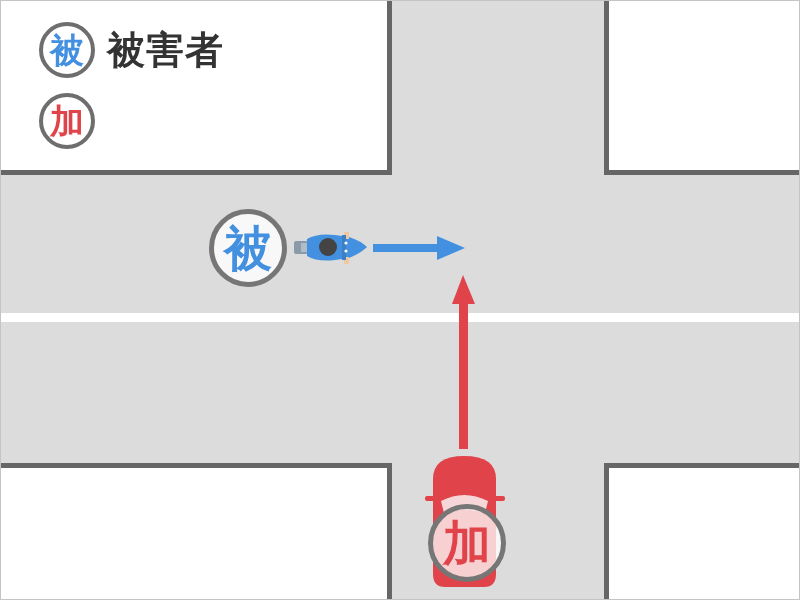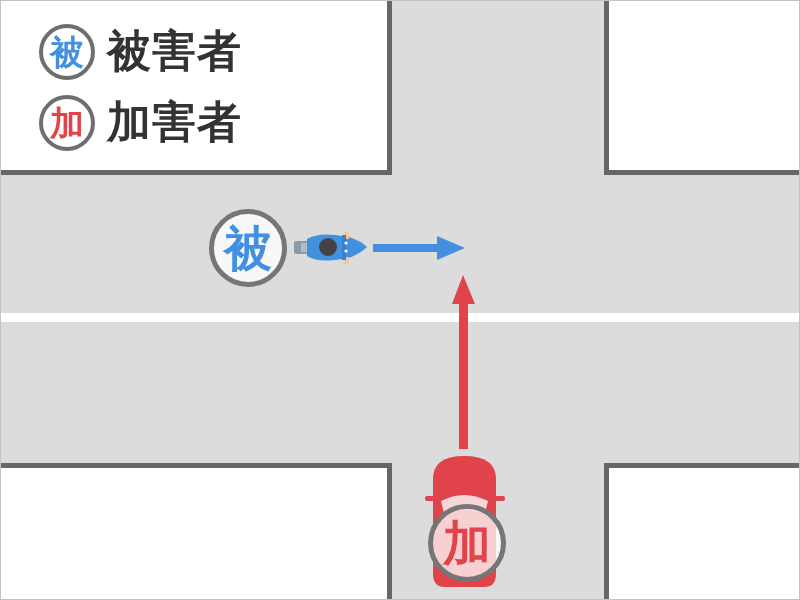--- a/index.html
+++ b/index.html
@@ -7,21 +7,21 @@
   .canvas { position:relative; width:800px; height:600px; background:#dcdcdc; box-sizing:border-box; border:1px solid #c4c4c4; overflow:hidden; }
   .block { position:absolute; background:#ffffff; box-sizing:border-box; }
   .b-tl { left:0; top:0; width:391px; height:174px; border-right:5px solid #666; border-bottom:5px solid #666; }
   .b-tr { left:603px; top:0; width:197px; height:174px; border-left:5px solid #666; border-bottom:5px solid #666; }
   .b-bl { left:0; top:462px; width:391px; height:138px; border-right:5px solid #666; border-top:5px solid #666; }
   .b-br { left:603px; top:462px; width:197px; height:138px; border-left:5px solid #666; border-top:5px solid #666; }
   .centerline { position:absolute; left:0; top:312px; width:800px; height:9px; background:#ffffff; }
 
   .legend-row { position:absolute; left:38px; display:flex; align-items:center; }
   .legend-badge { width:56px; height:56px; border-radius:50%; border:4px solid #6e6e6e; box-sizing:border-box; background:#fff; display:flex; align-items:center; justify-content:center; font-size:34px; font-weight:bold; line-height:1; }
-  .legend-label { margin-left:12px; font-size:44px; font-weight:bold; color:#333; letter-spacing:1px; }
+  .legend-label { margin-left:12px; font-size:38px; font-weight:bold; color:#333; letter-spacing:1px; }
 
   .badge { position:absolute; border-radius:50%; border:5px solid #767676; box-sizing:border-box; background:rgba(255,255,255,0.8); display:flex; align-items:center; justify-content:center; font-size:48px; font-weight:bold; line-height:1; }
   .blue { color:#4390e0; }
   .red { color:#e0444a; }
 
   svg.overlay { position:absolute; left:0; top:0; }
 </style>
 </head>
 <body>
 
@@ -31,21 +31,20 @@
   <div class="block b-bl"></div>
   <div class="block b-br"></div>
   <div class="centerline"></div>
 
   <div class="legend-row" style="top:21px;">
     <div class="legend-badge blue">被</div>
     <span class="legend-label">被害者</span>
   </div>
   <div class="legend-row" style="top:92px;">
     <div class="legend-badge red">加</div>
-    <span class="legend-label">加害者</span>
   </div>
 
   <svg class="overlay" width="800" height="600" viewBox="0 0 800 600">
 
     <g>
       <rect x="372" y="243" width="66" height="8" fill="#4390e0"></rect>
       <polygon points="436,235 464,247 436,259" fill="#4390e0"></polygon>
     </g>
 
     <g>

